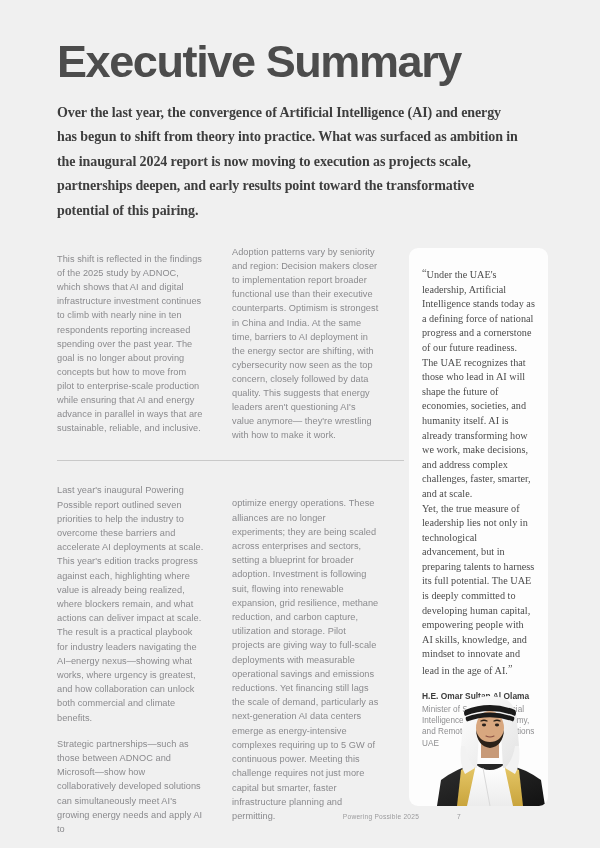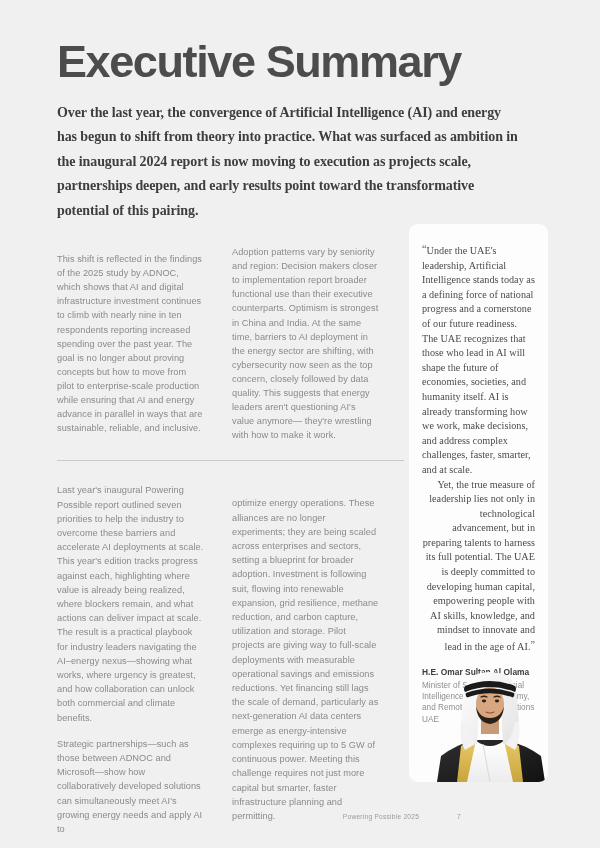--- a/index.html
+++ b/index.html
@@ -82,21 +82,21 @@
 
   .row-bottom .col p {
     line-height: 14.2px;
     margin-top: 8px;
   }
 
   
   .quote-card {
     position: absolute;
     left: 409px;
-    top: 224px;
+    top: 248px;
     width: 139px;
     height: 558px;
     background: #fdfdfd;
     border-radius: 9px;
     box-sizing: border-box;
     padding: 18px 13px 0 13px;
     overflow: hidden;
   }
 
   .quote-text {
@@ -108,21 +108,21 @@
     letter-spacing: 0.02px;
   }
 
   .quote-mark {
     font-family: "Liberation Serif", serif;
     font-size: 10.2px;
     color: #4b4b4b;
     vertical-align: 2px;
   }
 
-  .quote-para-2 { margin-top: 0; display: block; text-align: right; }
+  .quote-para-2 { margin-top: 0; display: block; }
 
   .attribution {
     margin-top: 12px;
   }
 
   .attr-name {
     font-size: 8.4px;
     line-height: 11px;
     font-weight: bold;
     color: #3c3c3c;

